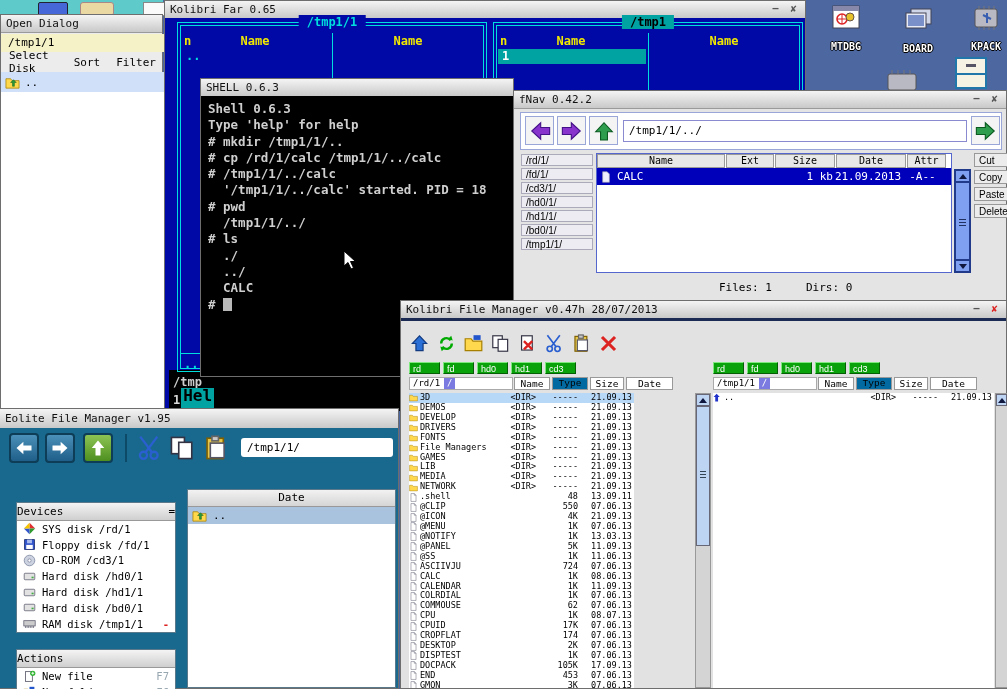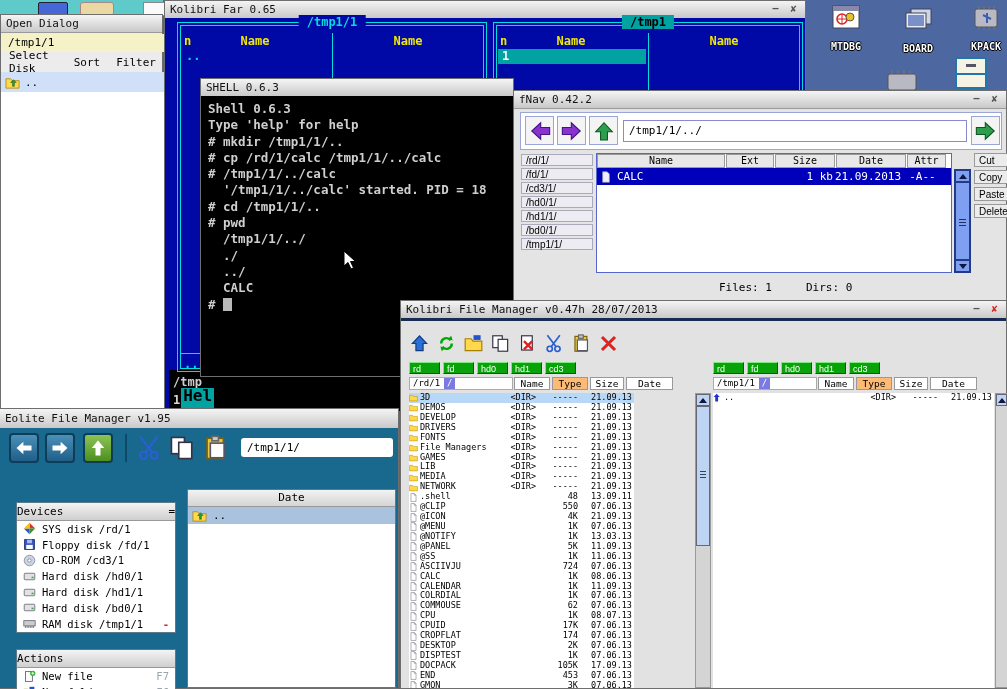--- a/index.html
+++ b/index.html
@@ -84,21 +84,21 @@
   .kfm-dev{position:absolute;display:flex;gap:3px;justify-content:space-between;}
   .kfm-devbtn{width:31px;height:12px;background:#0aa20a;border-top:1px solid #7fe87f;border-left:1px solid #7fe87f;
               border-right:1px solid #045f04;border-bottom:1px solid #045f04;box-sizing:border-box;
               color:#fff;font-size:9px;line-height:10px;text-align:left;padding-left:3px;}
   .kfm-path{position:absolute;height:13px;background:#fff;border:1px solid #aaa;box-sizing:border-box;
             font-size:9px;line-height:11px;padding-left:3px;display:flex;align-items:center;}
   .kfm-slash{display:inline-block;width:11px;height:11px;background:#7a7ae0;color:#fff;text-align:center;
              font-size:9px;line-height:11px;margin-left:4px;}
   .kfm-hcell{position:absolute;height:13px;background:#fff;border:1px solid #999;box-sizing:border-box;
              font-size:9.5px;line-height:11px;text-align:center;color:#000;}
-  .kfm-hcell.hl{background:#fdba74;}
+  .kfm-hcell.hl{background:#0369a1;font-family:Liberation Mono, monospace;}
   .kfm-list{position:absolute;background:#fff;overflow:hidden;}
   .kfm-row{display:flex;align-items:center;height:9.93px;font-size:8.5px;line-height:9.9px;white-space:pre;}
   .kfm-row.sel{background:#b8d8f8;}
   .kfm-row .ic{width:11px;flex:0 0 11px;display:flex;align-items:center;}
   .kfm-row .nm{flex:1;overflow:hidden;}
   .kfm-row .tp{width:44px;text-align:right;}
   .kfm-row .sz{width:42px;text-align:right;}
   .kfm-row .dt{width:54px;text-align:right;padding-right:2px;}
   
   .dicon{position:absolute;width:56px;text-align:center;}
@@ -240,23 +240,23 @@
     </div>
     <div class="shell-body" id="shell-out">
         <div class="sh-line">Shell 0.6.3</div>
         <div class="sh-line"></div>
         <div class="sh-line">Type 'help' for help</div>
         <div class="sh-line"></div>
         <div class="sh-line"># mkdir /tmp1/1/..</div>
         <div class="sh-line"># cp /rd/1/calc /tmp1/1/../calc</div>
         <div class="sh-line"># /tmp1/1/../calc</div>
         <div class="sh-line">  '/tmp1/1/../calc' started. PID = 18</div>
-        <div class="sh-line"># cd /tmp1/1/..</div>
         <div class="sh-line"># pwd</div>
         <div class="sh-line">  /tmp1/1/../</div>
+        <div class="sh-line"># ls</div>
         <div class="sh-line">  ./</div>
         <div class="sh-line">  ../</div>
         <div class="sh-line">  CALC</div>
         <div class="sh-line"># <span class="sh-cursor"></span></div>
       </div>
   </div>
 
   <div class="win" style="left:513px;top:90px;width:494px;height:213px;">
     <div class="titlebar">
       <span>fNav 0.42.2</span>

